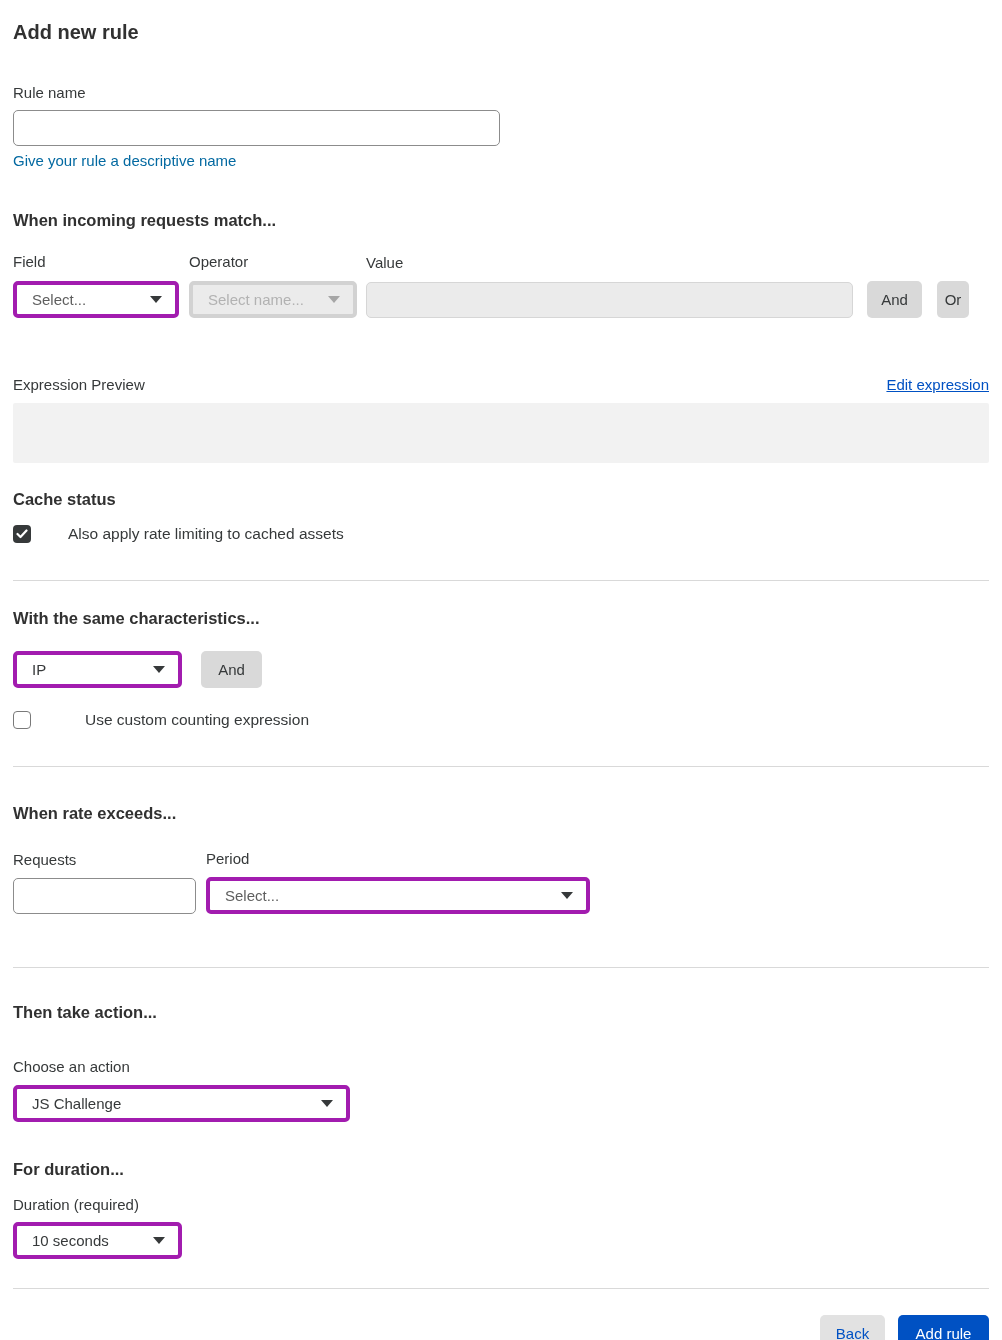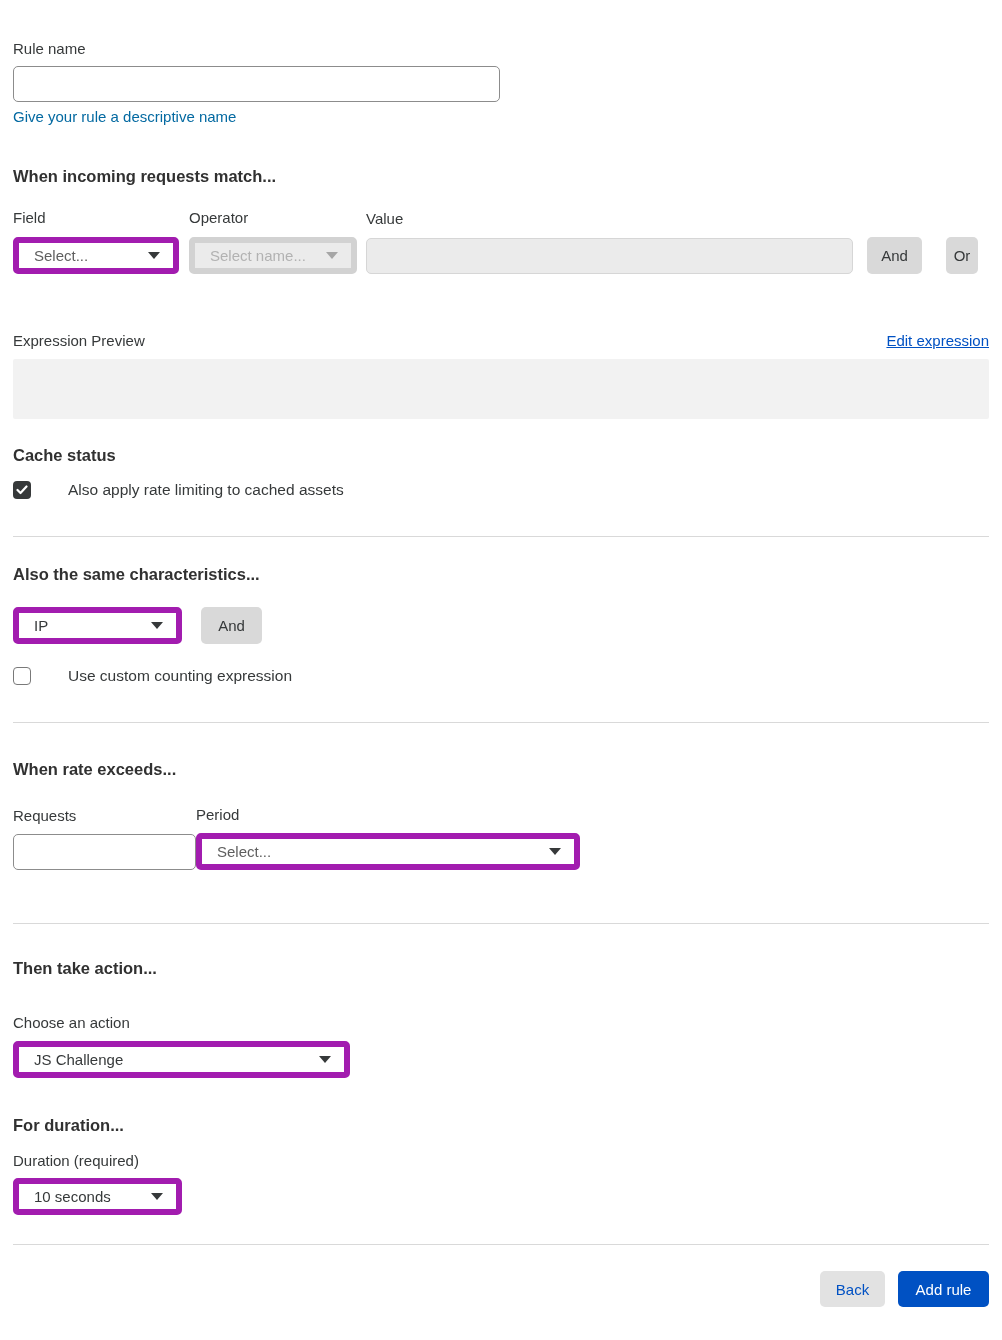--- a/index.html
+++ b/index.html
@@ -56,21 +56,21 @@
   .helper-text {
     margin-top: 6px;
     font-size: 15px;
     color: #0369a1;
     line-height: 17px;
   }
 
   
   .select {
     height: 37px;
-    border: 6px solid #a21caf;
+    border: 4px solid #a21caf;
     border-radius: 5px;
     background: #fff;
     display: flex;
     align-items: center;
     justify-content: space-between;
     padding: 0 13px 0 15px;
     font-size: 15px;
     color: #36393a;
     cursor: pointer;
   }
@@ -102,21 +102,21 @@
     padding: 0 16px;
     cursor: pointer;
   }
 
   .match-row { display: flex; align-items: flex-end; margin-top: 23px; }
   .match-col .field-label { margin-bottom: 11px; }
   .col-field  { width: 166px; }
   .col-operator { width: 168px; margin-left: 10px; }
   .col-value { width: 487px; margin-left: 9px; }
   .btn-and-match { margin-left: 14px; width: 55px; padding: 0; }
-  .btn-or-match  { margin-left: 24px; width: 32px; padding: 0; }
+  .btn-or-match  { margin-left: 15px; width: 32px; padding: 0; }
 
   .expr-header {
     margin-top: 58px;
     display: flex;
     justify-content: space-between;
     align-items: baseline;
   }
   .link {
     font-size: 15px;
     color: #0051c3;
@@ -153,21 +153,21 @@
 
   .divider { border: none; border-top: 1px solid #d9d9d9; margin: 0; }
 
   .chars-row { display: flex; align-items: center; margin-top: 23px; }
   .sel-characteristic { width: 169px; }
   .btn-and-chars { margin-left: 19px; width: 61px; padding: 0; }
 
   .rate-row { display: flex; align-items: flex-end; margin-top: 27px; }
   .rate-col .field-label { margin-bottom: 10px; }
   .col-requests { width: 183px; }
-  .col-period { width: 384px; }
+  .col-period { width: 384px; margin-left: 10px; }
   .input-requests { width: 183px; }
   .sel-period { width: 384px; }
 
   .sel-action { width: 337px; margin-top: 10px; }
   .sel-duration { width: 169px; margin-top: 9px; }
 
   .footer-actions {
     margin-top: 26px;
     display: flex;
     justify-content: flex-end;
@@ -200,35 +200,36 @@
   }
 
   
   .mt-rule-label { margin-top: 40px; }
   .mt-rule-input { margin-top: 9px; }
   .mt-match-heading { margin-top: 42px; }
   .mt-cache-heading { margin-top: 27px; }
   .mt-cache-checkbox { margin-top: 16px; }
   .mt-div1 { margin-top: 37px; }
   .mt-chars-heading { margin-top: 28px; }
-  .mt-chars-checkbox { margin-top: 23px; }
+  .mt-chars-checkbox { margin-top: 23px; gap: 17px; }
   .mt-div2 { margin-top: 37px; }
   .mt-rate-heading { margin-top: 37px; }
   .mt-div3 { margin-top: 53px; }
   .mt-action-heading { margin-top: 35px; }
   .mt-action-label { margin-top: 36px; }
   .mt-duration-heading { margin-top: 38px; }
   .mt-duration-label { margin-top: 17px; }
   .mt-div4 { margin-top: 29px; }
 </style>
 </head>
 <body>
 
 <div class="page">
 
+  <h1 class="page-title">Add new rule</h1>
 
   <label class="field-label mt-rule-label">Rule name</label>
   <input class="text-input mt-rule-input" type="text" value="" style="">
   <div class="helper-text">Give your rule a descriptive name</div>
 
   <h2 class="section-heading mt-match-heading">When incoming requests match...</h2>
 
   <div class="match-row">
     <div class="match-col col-field">
       <span class="field-label">Field</span>
@@ -263,21 +264,21 @@
     <span class="checkbox checked">
       <svg width="12" height="10" viewBox="0 0 12 10">
         <polyline points="1.5,5 4.5,8 10.5,1.5" fill="none" stroke="#ffffff" stroke-width="2.2" stroke-linecap="round" stroke-linejoin="round"></polyline>
       </svg>
     </span>
     <span class="checkbox-label">Also apply rate limiting to cached assets</span>
   </div>
 
   <hr class="divider mt-div1">
 
-  <h2 class="section-heading mt-chars-heading">Also the same characteristics...</h2>
+  <h2 class="section-heading mt-chars-heading">With the same characteristics...</h2>
   <div class="chars-row">
     <div class="select sel-characteristic">
       <span>IP</span>
       <span class="chevron"></span>
     </div>
     <button class="gray-btn btn-and-chars">And</button>
   </div>
   <div class="checkbox-row mt-chars-checkbox">
     <span class="checkbox unchecked"></span>
     <span class="checkbox-label">Use custom counting expression</span>

